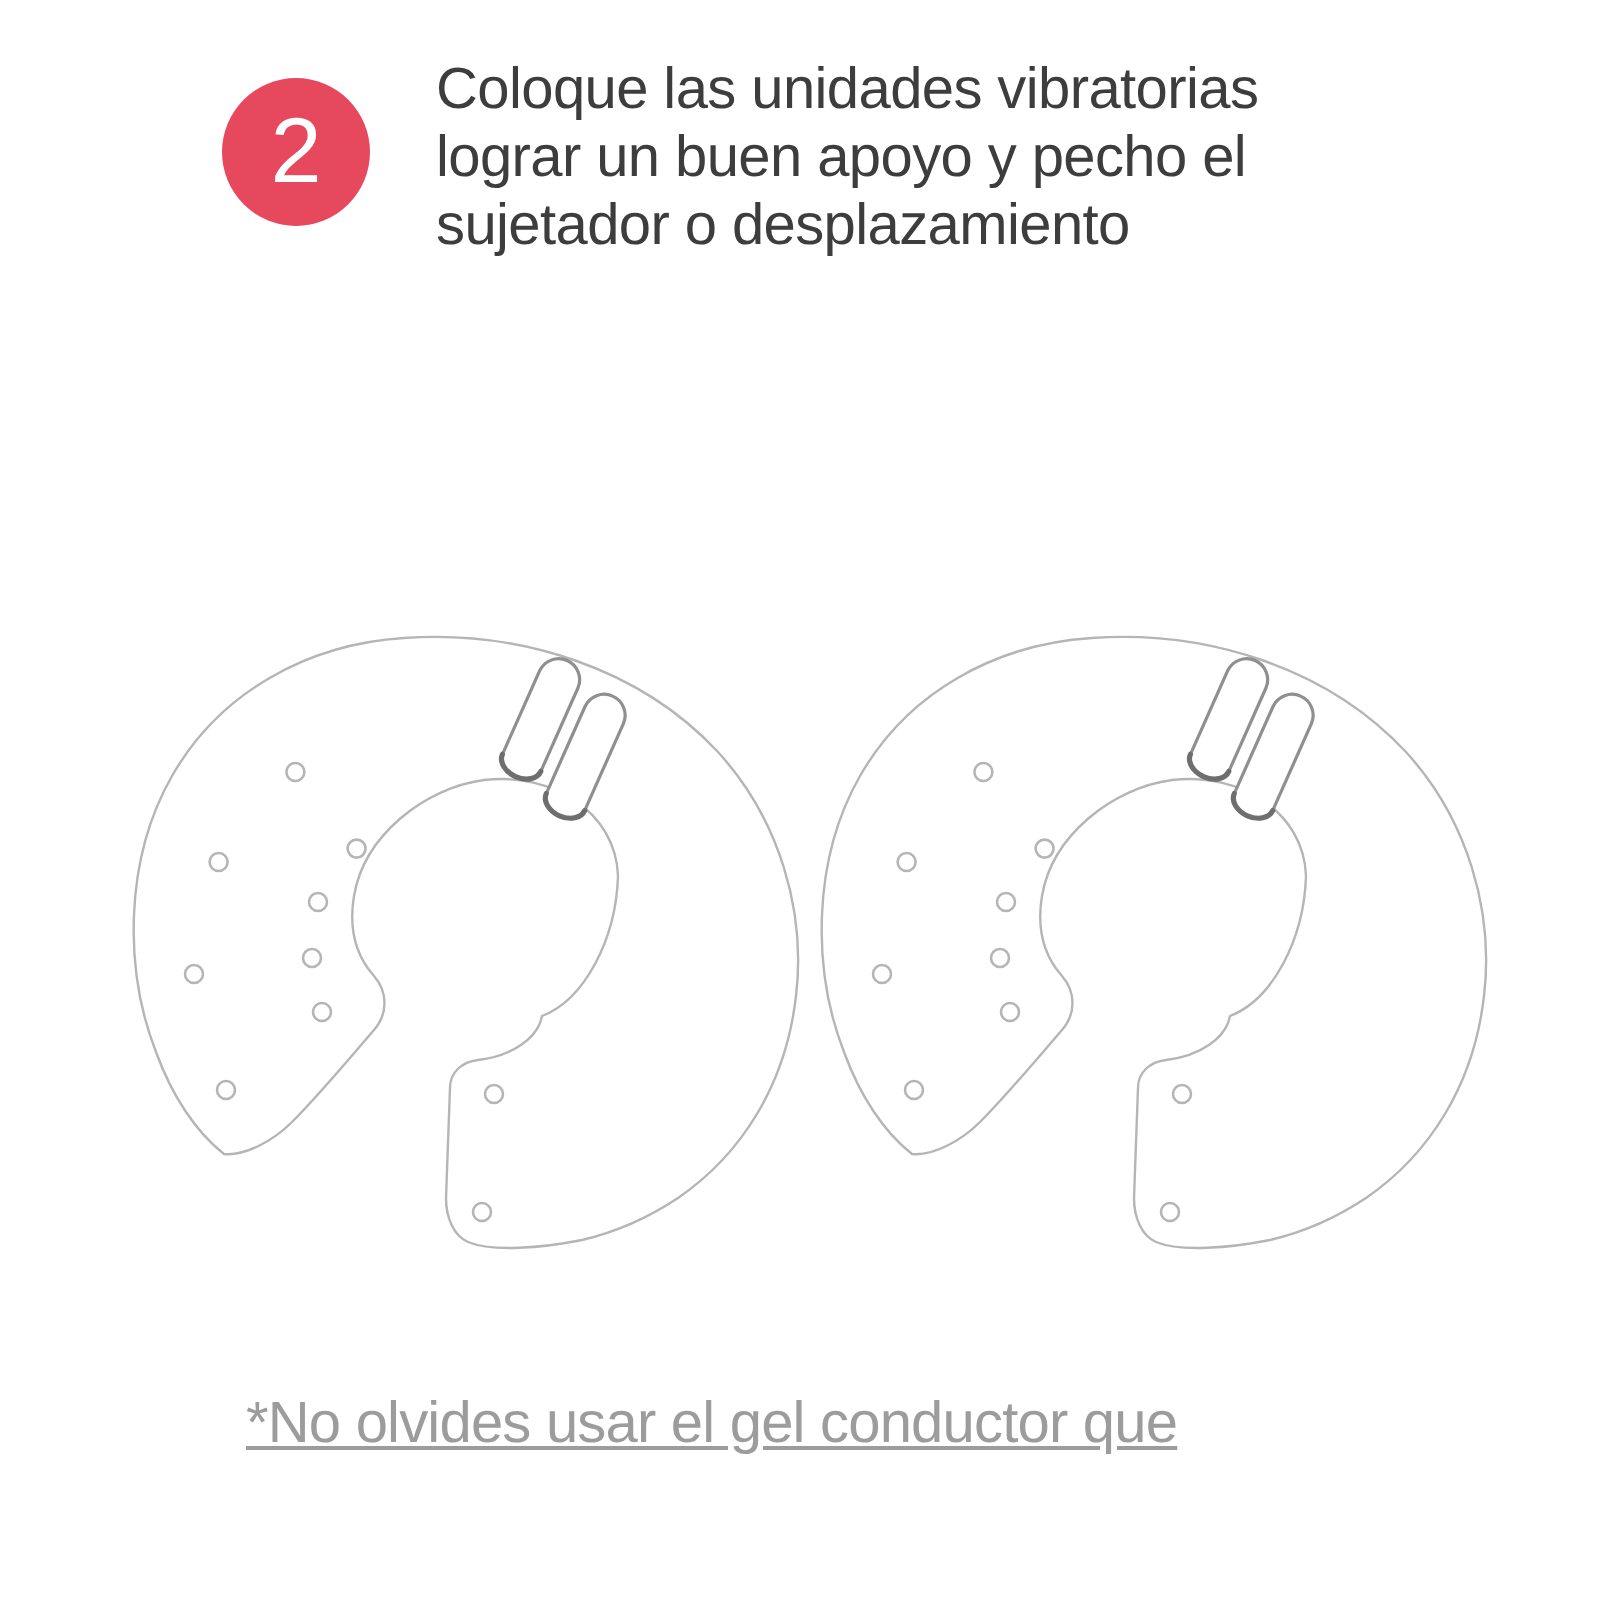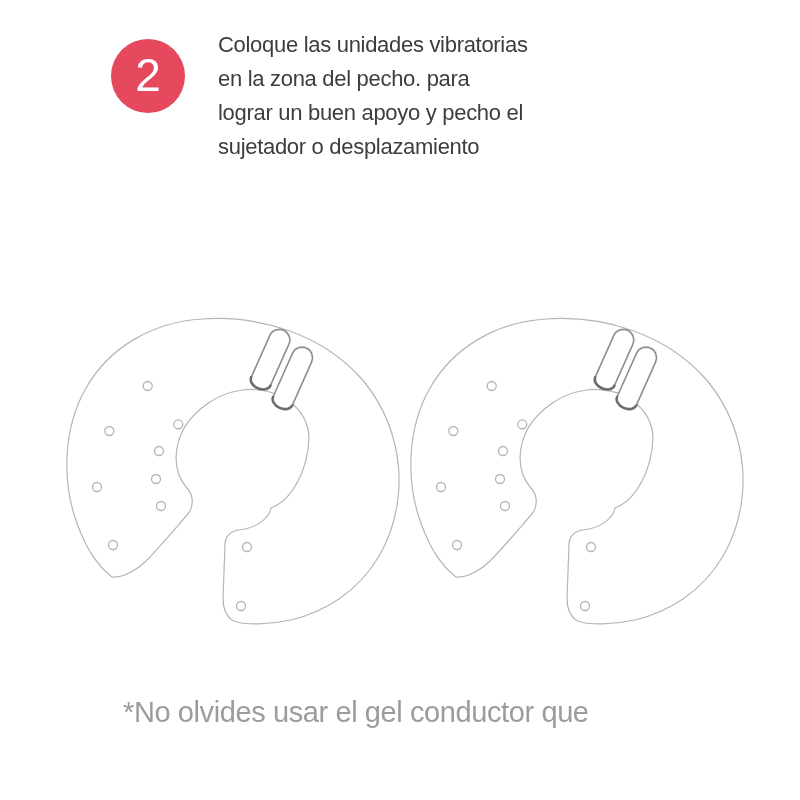--- a/index.html
+++ b/index.html
@@ -23,29 +23,30 @@
     font-weight:400;
     line-height:1;
     transform:translateY(-1px);
   }
   .instruction{
     position:absolute;
     left:218px;top:28px;
     width:470px;
   }
   .instruction .iline{
-    font-size:22px;
+    font-size:29px;
     line-height:34px;
     letter-spacing:-0.3px;
     white-space:nowrap;
   }
   .footnote{
     position:absolute;
     left:123px;top:694px;
     width:580px;
+    text-decoration:underline;
   }
   .footnote .fline{
     font-size:29px;
     line-height:36px;
     letter-spacing:-0.4px;
     white-space:nowrap;
   }
   .illustration{
     position:absolute;
     left:0;top:310px;
@@ -79,21 +80,20 @@
 <body>
 
 <div class="canvas">
 
   <div class="badge" style="background: rgb(230, 72, 94);">
     <span>2</span>
   </div>
 
   <div class="instruction" style="color: rgb(61, 61, 61);">
     <div class="iline">Coloque las unidades vibratorias</div>
-    <div class="iline">en la zona del pecho. para</div>
     <div class="iline">lograr un buen apoyo y pecho el</div>
     <div class="iline">sujetador o desplazamiento</div>
   </div>
 
   <svg class="illustration" viewBox="0 0 800 346" xmlns="http://www.w3.org/2000/svg" style="--line: #b5b5b5; --conn: #8f8f8f; --tip: #6e6e6e;">
     <defs>
       <g id="pad">
 
         <path class="pad-outline" d="
           M 50 259

